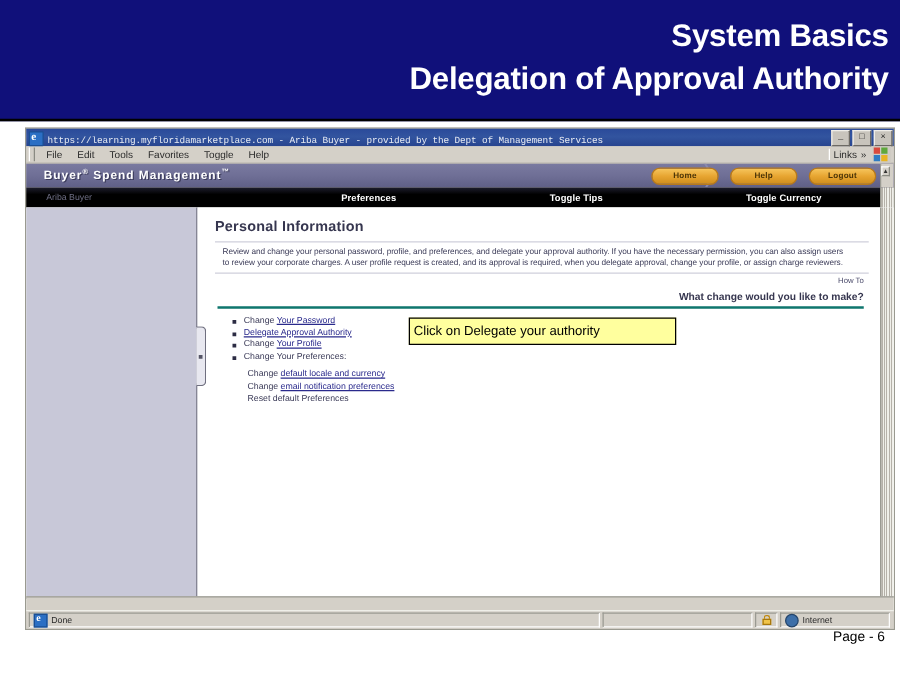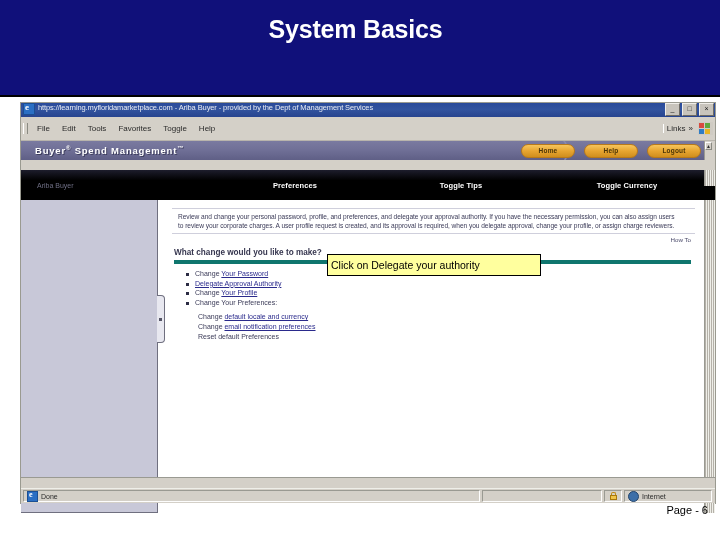--- a/index.html
+++ b/index.html
@@ -22,21 +22,21 @@
     width: 720px;
     height: 97px;
     background: #10107a;
     border-bottom: 2px solid #000000;
     box-sizing: border-box;
   }
   .slide-banner .title-line {
     color: #ffffff;
     font-weight: bold;
     font-size: 25px;
-    text-align: center;
+    text-align: right;
     padding-right: 9px;
     line-height: 34px;
     letter-spacing: -0.2px;
   }
   .slide-banner .title-line.first { padding-top: 12px; }
 
   
   .browser {
     position: absolute;
     left: 20px;
@@ -47,23 +47,24 @@
     border: 1px solid #9a9a90;
     box-sizing: border-box;
     font-size: 8px;
   }
 
   
   .titlebar {
     height: 14px;
     background: linear-gradient(to bottom, #2a4a9a 0%, #32549f 45%, #27448f 100%);
     display: flex;
-    align-items: flex-start;
+    align-items: flex-end;
     padding: 0 1px 0 2px;
     box-sizing: border-box;
+    font-family: Liberation Mono, monospace;
   }
   .titlebar .ie-icon {
     width: 10px; height: 10px;
     background: #2b6fc4;
     border: 1px solid #1b4f94;
     border-radius: 1px;
     position: relative;
     flex: 0 0 auto;
     margin-right: 3px;
   }
@@ -93,21 +94,21 @@
     border-left-color: #f0eee9;
     position: relative;
     font-size: 7px;
     color: #1a1a1a;
     text-align: center;
     line-height: 10px;
   }
 
   
   .menubar {
-    height: 24px;
+    height: 14px;
     background: #d4d0c8;
     display: flex;
     align-items: center;
     border-bottom: 1px solid #b8b4ac;
     box-sizing: border-box;
   }
   .menubar .grip {
     width: 3px; height: 11px;
     border-left: 1px solid #ffffff;
     border-right: 1px solid #8a8a82;
@@ -201,26 +202,25 @@
     border-left-color: #fdfdfd;
     box-sizing: border-box;
     font-size: 5px;
     text-align: center;
     line-height: 8px;
     color: #333;
   }
 
   
   .navbar {
-    height: 30px;
+    height: 16px;
     background: linear-gradient(to bottom, #1d1d2c 0%, #000000 35%, #000000 100%);
     display: flex;
     align-items: center;
     position: relative;
-    margin-top: 10px;
   }
   .navbar .nav-left {
     color: #6f6f85;
     font-size: 7px;
     padding-left: 16px;
     width: 175px;
     white-space: nowrap;
   }
   .navbar .nav-item {
     color: #ffffff;
@@ -317,23 +317,24 @@
     text-align: right;
     margin: 2px 24px 0 0;
     color: #4a4a6a;
     font-size: 6.2px;
   }
   .section-q {
     color: #36364f;
     font-size: 8.2px;
     font-weight: bold;
     margin: 5px 0 2px 2px;
-    border-bottom: 4px solid #0f766e;
+    border-bottom: 2px solid #0f766e;
     padding-bottom: 3px;
     margin-right: 24px;
+    text-align: right;
   }
   ul.opts {
     list-style: none;
     margin: 5px 0 0 0;
     padding: 0 0 0 14px;
   }
   ul.opts > li {
     font-size: 7px;
     color: #3b3b58;
     line-height: 9.5px;
@@ -471,20 +472,21 @@
     bottom: 24px;
     color: #000000;
     font-size: 11px;
   }
 </style>
 </head>
 <body>
 
 <div class="slide-banner">
   <div class="title-line first">System Basics</div>
+  <div class="title-line">Delegation of Approval Authority</div>
 </div>
 
 <div class="browser">
 
   <div class="titlebar">
     <span class="ie-icon"></span>
     <span class="tb-text">https://learning.myfloridamarketplace.com - Ariba Buyer - provided by the Dept of Management Services</span>
     <span class="win-btns">
       <span class="win-btn">_</span>
       <span class="win-btn">□</span>
@@ -538,20 +540,21 @@
 
   <div class="page-area">
 
     <div class="sidebar"></div>
     <div class="sidebar-handle">
       <span class="dot"></span>
     </div>
 
     <div class="content">
 
+      <div class="page-heading">Personal Information</div>
 
       <div class="intro-box">
         <p>Review and change your personal password, profile, and preferences, and delegate your approval authority. If you have the necessary permission, you can also assign users to review your corporate charges. A user profile request is created, and its approval is required, when you delegate approval, change your profile, or assign charge reviewers.</p>
       </div>
 
       <div class="howto">How To</div>
 
       <div class="section-q">What change would you like to make?</div>
 
       <ul class="opts">

